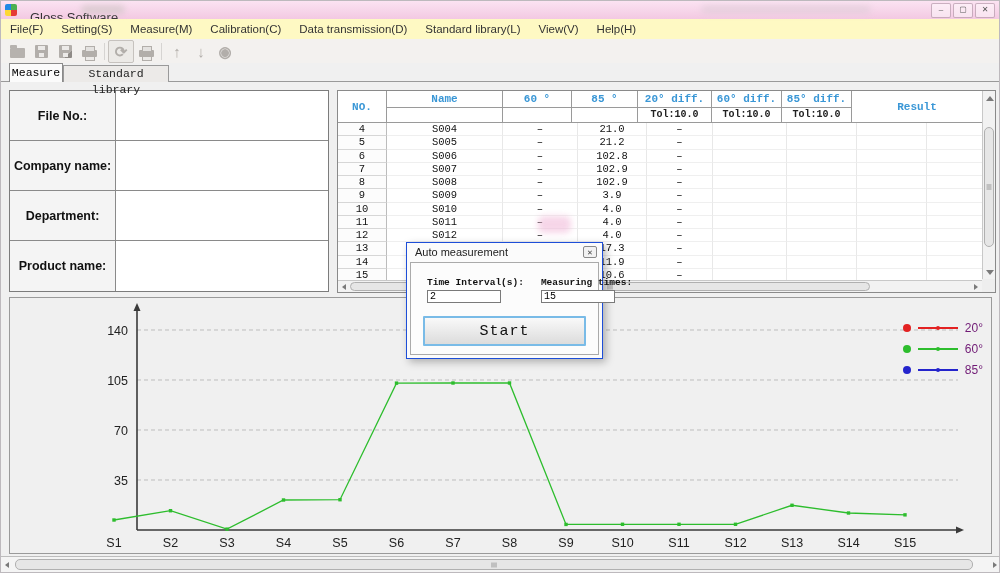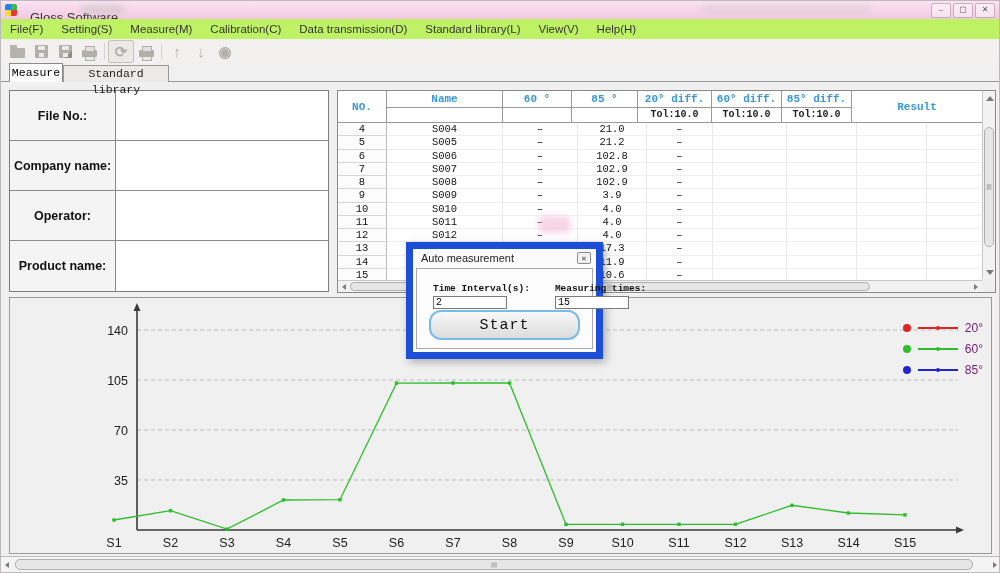--- a/index.html
+++ b/index.html
@@ -8,21 +8,21 @@
   
   .titlebar{position:absolute;left:0;top:0;width:100%;height:18px;
     background:linear-gradient(#fbe3f2,#f3c9e2);border-bottom:1px solid #e3aed0;}
   .app-icon{position:absolute;left:4px;top:3px;width:12px;height:12px;border-radius:2px;
     background:conic-gradient(#4caf50 0 25%,#e53935 25% 50%,#fdd835 50% 75%,#1e88e5 75%);}
   .title-text{position:absolute;left:21px;top:9px;font-size:13px;color:#333;margin-left:8px;}
   .win-controls{position:absolute;right:4px;top:2px;display:flex;gap:2px;}
   .win-btn{width:18px;height:13px;font-size:8px;line-height:12px;text-align:center;color:#555;
     background:rgba(255,255,255,.45);border:1px solid rgba(140,100,125,.45);border-radius:2px;}
   
-  .menubar{position:absolute;left:0;top:18px;width:100%;height:20px;background:#bef264;
+  .menubar{position:absolute;left:0;top:18px;width:100%;height:20px;background:#fef9c3;
     border-bottom:1px solid #e4e2e0;font-size:11.5px;color:#333;display:flex;align-items:center;}
   .menu-item{padding:0 9px;line-height:20px;}
   
   .toolbar{position:absolute;left:0;top:38px;width:100%;height:24px;background:#f3f1ef;
     display:flex;align-items:center;padding-left:4px;box-sizing:border-box;}
   .tbtn{width:24px;height:21px;display:flex;align-items:center;justify-content:center;border-radius:2px;}
   .tb-active{border:1px solid #c6c2be;background:#eceae7;}
   .tb-sep{width:1px;height:17px;background:#d6d4d2;margin:0 3px;}
   .tb-glyph{font-size:15px;color:#b2aeaa;font-weight:bold;line-height:1;}
   .ic-folder{width:15px;height:10px;background:#b6b2ae;border-radius:1px;position:relative;margin-top:3px;}
@@ -91,32 +91,32 @@
   .chart-panel{position:absolute;left:8px;top:296px;width:983px;height:257px;border:1px solid #9a9a9a;
     background:#f0f0f0;box-sizing:border-box;}
   .legend{position:absolute;right:8px;top:23px;z-index:2;}
   .legend-row{display:flex;align-items:center;height:14px;margin-bottom:7px;}
   .lg-dot{width:8px;height:8px;border-radius:50%;margin-right:7px;}
   .lg-line{width:40px;height:2px;position:relative;margin-right:7px;}
   .lg-mid{position:absolute;left:18px;top:-1px;width:4px;height:4px;border-radius:50%;}
   .lg-label{font-size:12px;color:#701a75;}
   
   .dialog{position:absolute;left:405px;top:241px;width:197px;height:117px;background:#fbfbfb;
-    border:7px solid #1d4ed8;box-shadow:3px 3px 8px rgba(0,0,0,.28);z-index:10;box-sizing:border-box;}
+    border:1px solid #1d4ed8;box-shadow:3px 3px 8px rgba(0,0,0,.28);z-index:10;box-sizing:border-box;}
   .dlg-title{position:absolute;left:8px;top:3px;font-size:11px;color:#222;}
   .dlg-close{position:absolute;right:5px;top:3px;width:14px;height:12px;border:1px solid #8a8a8a;
     background:#f2f2f2;font-size:7px;line-height:11px;text-align:center;color:#444;box-sizing:border-box;border-radius:2px;}
   .dlg-body{position:absolute;left:3px;top:19px;right:3px;bottom:3px;border:1px solid #aaa;background:#fcfcfc;}
-  .dlg-fields{position:absolute;left:16px;top:14px;right:8px;display:flex;gap:25px;
+  .dlg-fields{position:absolute;left:16px;top:14px;right:8px;display:flex;gap:17px;
     font-family:"Liberation Mono","DejaVu Sans Mono",monospace;}
   .dlg-field{display:flex;flex-direction:column;}
   .dlg-label{font-size:9.5px;font-weight:bold;color:#111;margin-bottom:2px;white-space:nowrap;}
   .dlg-input{width:74px;height:13px;border:1px solid #7a7a7a;font-family:"Liberation Mono",monospace;
     font-size:10px;padding:0 2px;box-sizing:border-box;outline:none;background:#fff;}
-  .start-btn{position:absolute;left:12px;right:12px;bottom:8px;height:30px;border-radius:12px;
+  .start-btn{position:absolute;left:12px;right:12px;bottom:8px;height:30px;border-radius:1px;
     border:2px solid #79bbe7;background:linear-gradient(#f9f9f9,#dcdcdc);
     font-family:"Liberation Mono","DejaVu Sans Mono",monospace;font-size:15px;color:#111;letter-spacing:1px;}
   
   .smudge{position:absolute;filter:blur(3px);border-radius:6px;pointer-events:none;}
 </style>
 </head>
 <body>
 
 <div class="app">
 
@@ -181,21 +181,21 @@
   <div class="form-panel" id="form-panel">
       <div class="form-row">
         <div class="form-label">File No.:</div>
         <div class="form-input-cell"><input class="form-input" style=""></div>
       </div>
       <div class="form-row">
         <div class="form-label">Company name:</div>
         <div class="form-input-cell"><input class="form-input" style=""></div>
       </div>
       <div class="form-row">
-        <div class="form-label">Operator:</div>
+        <div class="form-label">Department:</div>
         <div class="form-input-cell"><input class="form-input" style=""></div>
       </div>
       <div class="form-row">
         <div class="form-label">Product name:</div>
         <div class="form-input-cell"><input class="form-input" style=""></div>
       </div>
     </div>
 
   <div class="table-panel">
     <div style="position:absolute;left:0;top:0;right:13px;bottom:0;">

